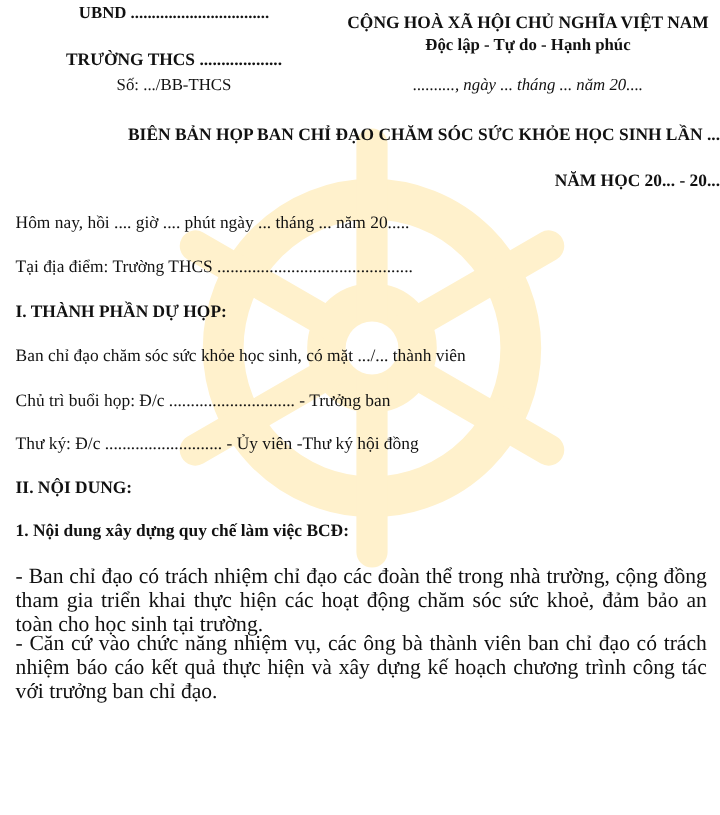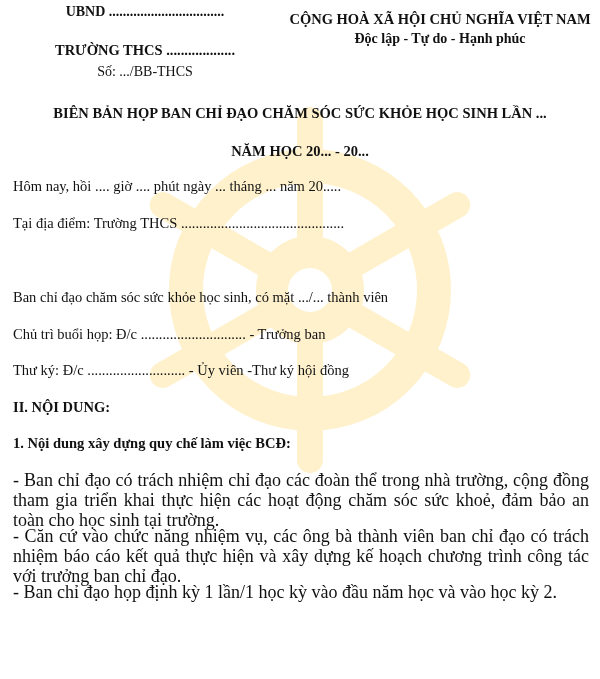--- a/index.html
+++ b/index.html
@@ -44,21 +44,21 @@
     .hdr-right {
       position: absolute;
       left: 280px;
       width: 320px;
       text-align: center;
     }
     .title {
       position: absolute;
       left: 0;
       width: 600px;
-      text-align: center;
+      text-align: right;
       font-weight: bold;
       font-size: 14.5px;
     }
     .line {
       position: absolute;
       left: 13px;
       font-size: 14.5px;
       white-space: nowrap;
     }
     .para {
@@ -89,31 +89,32 @@
 </svg>
 
 <div class="page">
 
   <div class="hdr-left bold" style="top:4px; font-size:14px;">UBND .................................</div>
   <div class="hdr-left bold" style="top:42px; font-size:14.5px;">TRƯỜNG THCS ...................</div>
   <div class="hdr-left" style="top:64px; font-size:14px;">Số: .../BB-THCS</div>
 
   <div class="hdr-right bold" style="top:11px; font-size:14.5px;">CỘNG HOÀ XÃ HỘI CHỦ NGHĨA VIỆT NAM</div>
   <div class="hdr-right bold" style="top:31px; font-size:14px;">Độc lập - Tự do - Hạnh phúc</div>
+  <div class="hdr-right italic" style="top:64px; font-size:14px;">.........., ngày ... tháng ... năm 20....</div>
 
   <div class="title" style="top:105px;">BIÊN BẢN HỌP BAN CHỈ ĐẠO CHĂM SÓC SỨC KHỎE HỌC SINH LẦN ...</div>
   <div class="title" style="top:143px;">NĂM HỌC 20... - 20...</div>
 
   <div class="line" style="top:178px;">Hôm nay, hồi .... giờ .... phút ngày ... tháng ... năm 20.....</div>
   <div class="line" style="top:215px;">Tại địa điểm: Trường THCS .............................................</div>
 
+  <div class="line bold" style="top:252px;">I. THÀNH PHẦN DỰ HỌP:</div>
   <div class="line" style="top:289px;">Ban chỉ đạo chăm sóc sức khỏe học sinh, có mặt .../... thành viên</div>
   <div class="line" style="top:326px;">Chủ trì buổi họp: Đ/c ............................. - Trưởng ban</div>
   <div class="line" style="top:362px;">Thư ký: Đ/c ........................... - Ủy viên -Thư ký hội đồng</div>
 
   <div class="line bold" style="top:399px;">II. NỘI DUNG:</div>
   <div class="line bold" style="top:435px;text-align:right;">1. Nội dung xây dựng quy chế làm việc BCĐ:</div>
 
   <div class="para" style="top:470px;">- Ban chỉ đạo có trách nhiệm chỉ đạo các đoàn thể trong nhà trường, cộng đồng tham gia triển khai thực hiện các hoạt động chăm sóc sức khoẻ, đảm bảo an toàn cho học sinh tại trường.</div>
   <div class="para" style="top:526px;">- Căn cứ vào chức năng nhiệm vụ, các ông bà thành viên ban chỉ đạo có trách nhiệm báo cáo kết quả thực hiện và xây dựng kế hoạch chương trình công tác với trưởng ban chỉ đạo.</div>
-  <div class="para" style="top:582px;">- Ban chỉ đạo họp định kỳ 1 lần/1 học kỳ vào đầu năm học và vào học kỳ 2.</div>
 
 </div>
 
 </body></html>

